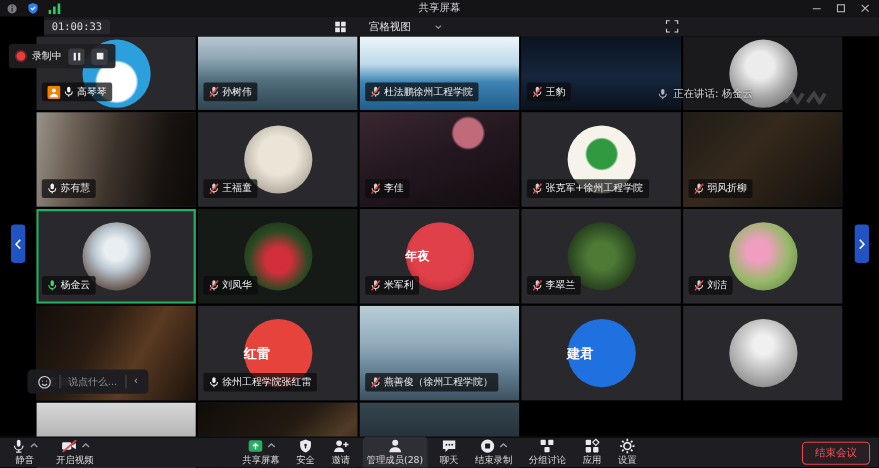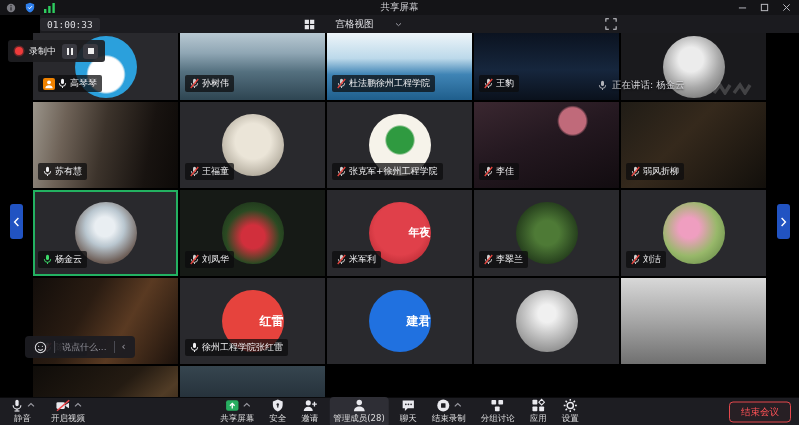--- a/index.html
+++ b/index.html
@@ -20,21 +20,21 @@
   .timerbox{background:#28282d;border-radius:2px;color:#dcdce0;font-size:9.5px;
     font-family:"DejaVu Sans Mono","Liberation Mono",monospace;padding:1px 7px;}
   .viewbtn{display:flex;align-items:center;gap:21px;color:#e4e4e8;font-size:9.5px;}
   
   .gridwrap{position:absolute;left:33px;top:33px;width:733px;height:392px;z-index:1;
     display:grid;grid-template-columns:repeat(5,1fr);grid-template-rows:67px 86px 86px 86px 86px;
     gap:2px;background:#000;overflow:hidden;}
   .cell{position:relative;background:#29292d;overflow:hidden;}
   .cell.bordered{box-shadow:inset 0 0 0 2px #23b161;}
   .avatar{position:absolute;left:50%;top:50%;transform:translate(-50%,-50%);
-    width:62px;height:62px;border-radius:50%;display:flex;align-items:center;justify-content:flex-end;}
+    width:62px;height:62px;border-radius:50%;display:flex;align-items:center;justify-content:flex-start;}
   .avatar .avtext{color:#fff;font-weight:bold;text-align:center;line-height:1.05;}
   .fullmedia{position:absolute;inset:0;}
   .namepill{position:absolute;left:5px;bottom:8px;max-width:calc(100% - 14px);
     display:flex;align-items:center;gap:3px;background:rgba(12,12,14,.74);
     border-radius:2px;padding:2px 5px;box-sizing:border-box;}
   .namepill .nm{color:#f0f0f2;font-size:9px;white-space:nowrap;overflow:hidden;text-overflow:ellipsis;}
   
   .recpill{position:absolute;left:8px;top:40px;height:22px;z-index:6;display:flex;align-items:center;
     gap:6px;background:rgba(30,30,34,.92);border-radius:3px;padding:0 7px;}
   .recdot{width:8px;height:8px;border-radius:50%;background:#ee3b3b;box-shadow:0 0 0 1.5px rgba(238,59,59,.35);}
@@ -233,45 +233,45 @@
             <rect x="4" y="0.8" width="4" height="7" rx="2" fill="#cfcfcf"></rect>
             <path d="M1.8 6.6a4.2 4.2 0 0 0 8.4 0" fill="none" stroke="#cfcfcf" stroke-width="1.3"></path>
             <line x1="6" y1="10.8" x2="6" y2="13" stroke="#cfcfcf" stroke-width="1.3"></line>
             <line x1="1" y1="13" x2="11" y2="1" stroke="#e8453f" stroke-width="1.7"></line>
           </svg>
         </span>
         <span class="nm">王福童</span>
       </div>
     </div>
     <div class="cell">
+      <div class="fullmedia" style="background: radial-gradient(circle at 68% 22%, rgb(192, 106, 122) 0px, rgb(192, 106, 122) 11%, rgba(0, 0, 0, 0) 13%), linear-gradient(160deg, rgb(58, 39, 48) 0%, rgb(36, 24, 32) 45%, rgb(18, 12, 16) 100%);"></div>
+      <div class="namepill">
+        <span style="display:flex;">
+          <svg width="9" height="11" viewBox="0 0 12 14">
+            <rect x="4" y="0.8" width="4" height="7" rx="2" fill="#cfcfcf"></rect>
+            <path d="M1.8 6.6a4.2 4.2 0 0 0 8.4 0" fill="none" stroke="#cfcfcf" stroke-width="1.3"></path>
+            <line x1="6" y1="10.8" x2="6" y2="13" stroke="#cfcfcf" stroke-width="1.3"></line>
+            <line x1="1" y1="13" x2="11" y2="1" stroke="#e8453f" stroke-width="1.7"></line>
+          </svg>
+        </span>
+        <span class="nm">李佳</span>
+      </div>
+    </div>
+    <div class="cell">
       <div class="avatar" style="background: radial-gradient(circle at 50% 42%, rgb(47, 154, 64) 0px, rgb(47, 154, 64) 28%, rgb(246, 243, 234) 32%);"></div>
       <div class="namepill">
         <span style="display:flex;">
           <svg width="9" height="11" viewBox="0 0 12 14">
             <rect x="4" y="0.8" width="4" height="7" rx="2" fill="#cfcfcf"></rect>
             <path d="M1.8 6.6a4.2 4.2 0 0 0 8.4 0" fill="none" stroke="#cfcfcf" stroke-width="1.3"></path>
             <line x1="6" y1="10.8" x2="6" y2="13" stroke="#cfcfcf" stroke-width="1.3"></line>
             <line x1="1" y1="13" x2="11" y2="1" stroke="#e8453f" stroke-width="1.7"></line>
           </svg>
         </span>
         <span class="nm">张克军+徐州工程学院</span>
-      </div>
-    </div>
-    <div class="cell">
-      <div class="fullmedia" style="background: radial-gradient(circle at 68% 22%, rgb(192, 106, 122) 0px, rgb(192, 106, 122) 11%, rgba(0, 0, 0, 0) 13%), linear-gradient(160deg, rgb(58, 39, 48) 0%, rgb(36, 24, 32) 45%, rgb(18, 12, 16) 100%);"></div>
-      <div class="namepill">
-        <span style="display:flex;">
-          <svg width="9" height="11" viewBox="0 0 12 14">
-            <rect x="4" y="0.8" width="4" height="7" rx="2" fill="#cfcfcf"></rect>
-            <path d="M1.8 6.6a4.2 4.2 0 0 0 8.4 0" fill="none" stroke="#cfcfcf" stroke-width="1.3"></path>
-            <line x1="6" y1="10.8" x2="6" y2="13" stroke="#cfcfcf" stroke-width="1.3"></line>
-            <line x1="1" y1="13" x2="11" y2="1" stroke="#e8453f" stroke-width="1.7"></line>
-          </svg>
-        </span>
-        <span class="nm">李佳</span>
       </div>
     </div>
     <div class="cell">
       <div class="fullmedia" style="background: linear-gradient(135deg, rgb(32, 28, 22) 0%, rgb(53, 41, 28) 42%, rgb(18, 15, 11) 100%);"></div>
       <div class="namepill">
         <span style="display:flex;">
           <svg width="9" height="11" viewBox="0 0 12 14">
             <rect x="4" y="0.8" width="4" height="7" rx="2" fill="#cfcfcf"></rect>
             <path d="M1.8 6.6a4.2 4.2 0 0 0 8.4 0" fill="none" stroke="#cfcfcf" stroke-width="1.3"></path>
             <line x1="6" y1="10.8" x2="6" y2="13" stroke="#cfcfcf" stroke-width="1.3"></line>
@@ -372,20 +372,34 @@
       </div>
       <div class="namepill">
         <span style="display:flex;">
           <svg width="9" height="11" viewBox="0 0 12 14">
             <rect x="4" y="0.8" width="4" height="7" rx="2" fill="#f2f2f4"></rect>
             <path d="M1.8 6.6a4.2 4.2 0 0 0 8.4 0" fill="none" stroke="#f2f2f4" stroke-width="1.3"></path>
             <line x1="6" y1="10.8" x2="6" y2="13" stroke="#f2f2f4" stroke-width="1.3"></line>
           </svg>
         </span>
         <span class="nm">徐州工程学院张红雷</span>
+      </div>
+    </div>
+    <div class="cell">
+      <div class="fullmedia" style="background: linear-gradient(rgb(185, 205, 217) 0%, rgb(143, 169, 186) 42%, rgb(91, 118, 137) 76%, rgb(60, 81, 96) 100%);"></div>
+      <div class="namepill">
+        <span style="display:flex;">
+          <svg width="9" height="11" viewBox="0 0 12 14">
+            <rect x="4" y="0.8" width="4" height="7" rx="2" fill="#cfcfcf"></rect>
+            <path d="M1.8 6.6a4.2 4.2 0 0 0 8.4 0" fill="none" stroke="#cfcfcf" stroke-width="1.3"></path>
+            <line x1="6" y1="10.8" x2="6" y2="13" stroke="#cfcfcf" stroke-width="1.3"></line>
+            <line x1="1" y1="13" x2="11" y2="1" stroke="#e8453f" stroke-width="1.7"></line>
+          </svg>
+        </span>
+        <span class="nm">燕善俊（徐州工程学院）</span>
       </div>
     </div>
     <div class="cell">
       <div class="avatar" style="background: rgb(32, 113, 224);">
         <span class="avtext" style="font-size: 12px;">建君</span>
       </div>
     </div>
     <div class="cell">
       <div class="avatar" style="background: radial-gradient(circle at 50% 38%, rgb(240, 240, 240) 0px, rgb(240, 240, 240) 18%, rgb(201, 201, 201) 42%, rgb(110, 110, 110) 100%);"></div>
     </div>

